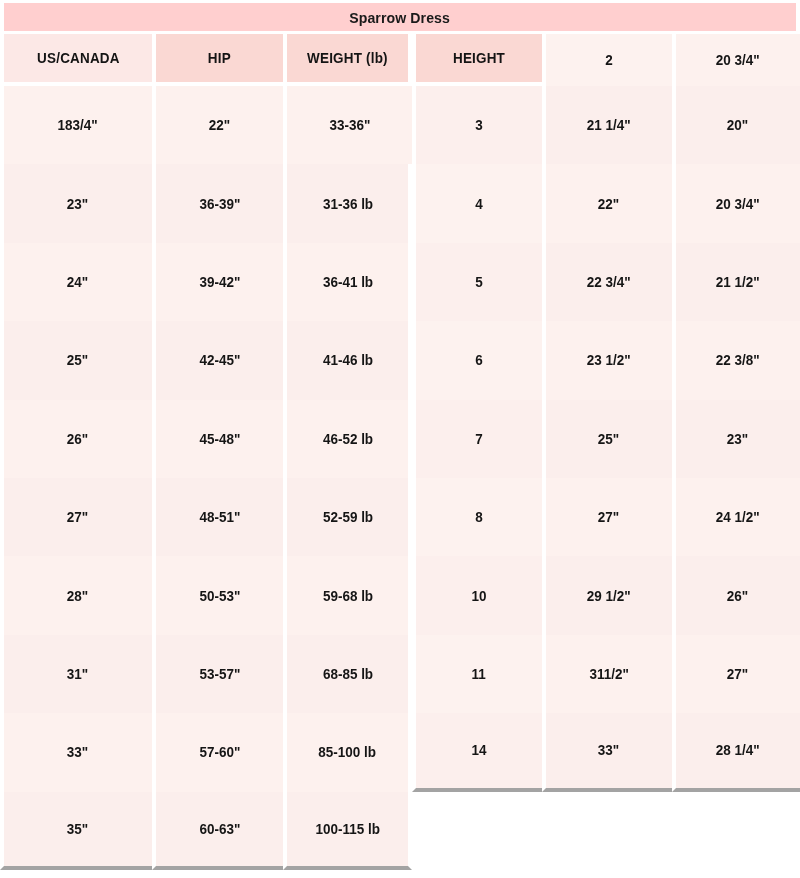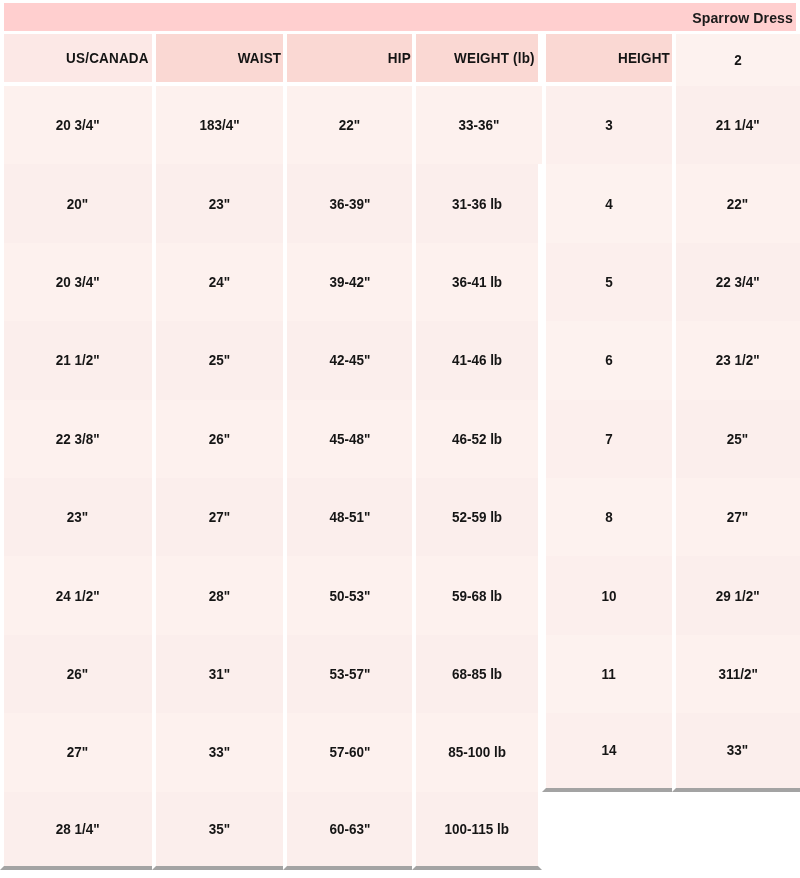--- a/index.html
+++ b/index.html
@@ -25,21 +25,21 @@
   
   .title-bar {
     position: absolute;
     left: 4px;
     top: 3px;
     width: 792px;
     height: 28px;
     background: #ffcfcf;
     display: flex;
     align-items: center;
-    justify-content: flex-end;
+    justify-content: center;
   }
   .title-text {
     font-size: 15px;
     font-weight: bold;
     color: #1a1a1a;
     letter-spacing: 0.1px;
     transform: scaleX(0.94);
   }
 
   
@@ -74,21 +74,20 @@
 
   
   .hcell {
     background: #fad8d3;
     font-size: 14.5px;
     font-weight: bold;
     color: #141414;
     letter-spacing: 0.2px;
     transform: none;
     margin-bottom: 4px;
-    justify-content: flex-end;
   }
   .hcell .lbl {
     transform: scaleX(0.93);
     display: inline-block;
   }
   .hcell.first-col {
     background: #fce8e6;
   }
 
   
@@ -123,23 +122,20 @@
 
   <div class="title-bar">
     <span class="title-text">Sparrow Dress</span>
   </div>
 
   <div class="grid" id="grid">
       <div class="cell hcell first-col">
         <span class="lbl">US/CANADA</span>
       </div>
       <div class="cell hcell">
-        <span class="lbl">WAIST</span>
-      </div>
-      <div class="cell hcell">
         <span class="lbl">HIP</span>
       </div>
       <div class="cell hcell last">
         <span class="lbl">WEIGHT (lb)</span>
       </div>
       <div class="cell hcell">
         <span class="lbl">HEIGHT</span>
       </div>
       <div class="cell bcell rowA first-col">
         <span class="val">2</span>

